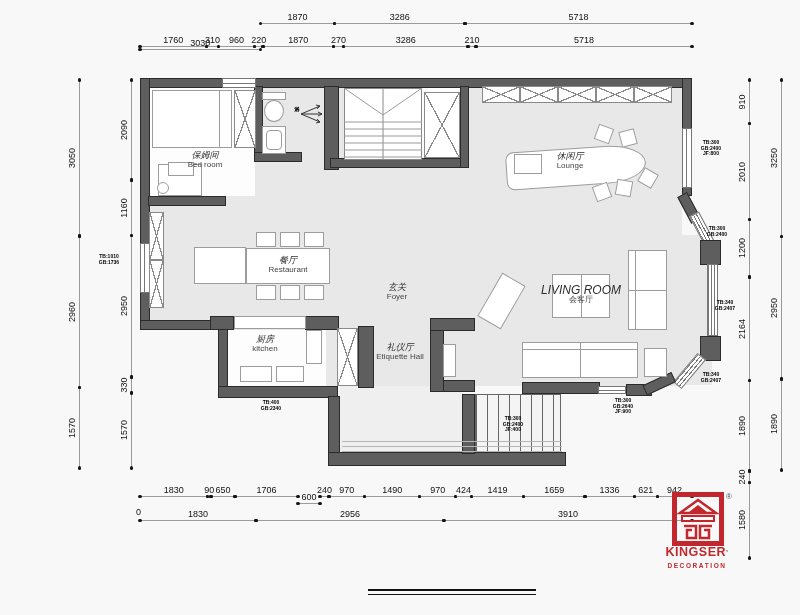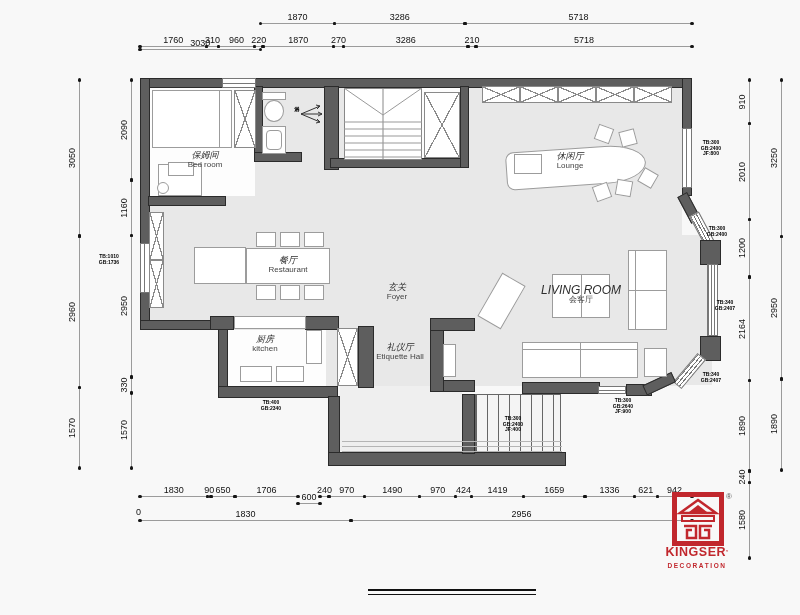--- a/index.html
+++ b/index.html
@@ -343,20 +343,23 @@
         <span class="dimtxt">942</span>
       </div>
     </div>
   <div class="dimrow" style="left:140px;top:503px;width:552px;">
       <div class="seg" style="flex: 1830 0 0px;">
         <span class="dimtxt">1830</span>
       </div>
       <div class="seg" style="flex: 2956 0 0px; text-align: center;">
         <span class="dimtxt">2956</span>
       </div>
+      <div class="seg" style="flex: 3910 0 0px;">
+        <span class="dimtxt">3910</span>
+      </div>
     </div>
   <div class="zero">0</div>
   <div class="dimcol" style="left:64px;top:80px;height:388px;">
       <div class="seg" style="flex: 3050 0 0px;">
         <span class="dimtxt">3050</span>
       </div>
       <div class="seg" style="flex: 2960 0 0px;">
         <span class="dimtxt">2960</span>
       </div>
       <div class="seg" style="flex: 1570 0 0px;">

